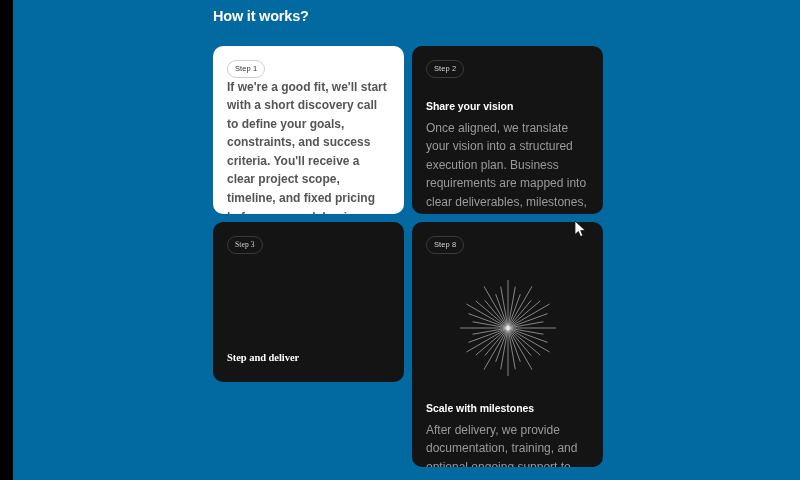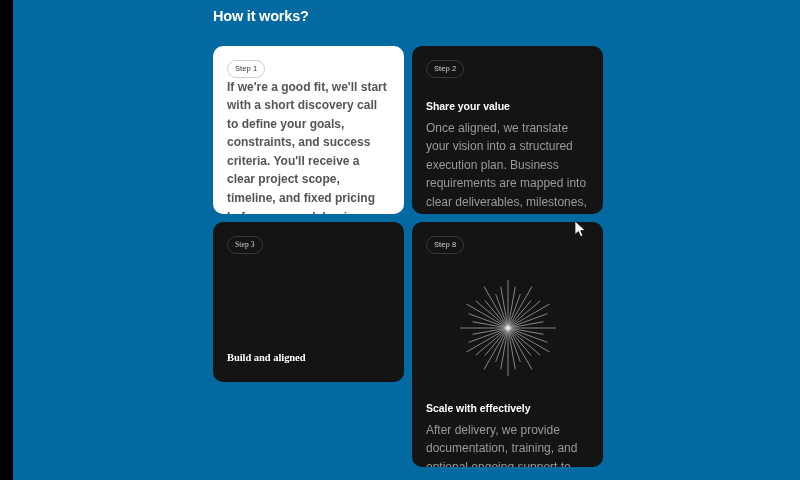--- a/index.html
+++ b/index.html
@@ -138,29 +138,29 @@
     <div class="card light card-1">
       <span class="step-badge">Step 1</span>
       <div class="card-body">
         <p class="card-text"><span>If we're a good fit, we'll start with a short discovery call to define your goals, constraints, and success criteria. You'll receive a clear project scope, timeline, and fixed pricing before any work begins. </span><a class="card-link" href="#">Plans &amp; Pricing ↓</a></p>
       </div>
     </div>
 
     <div class="card dark card-2">
       <span class="step-badge">Step 2</span>
       <div class="card-body">
-        <div class="card-title">Share your value</div>
+        <div class="card-title">Share your vision</div>
         <p class="card-text">Once aligned, we translate your vision into a structured execution plan. Business requirements are mapped into clear deliverables, milestones, and technical decisions so implementation begins with full clarity.</p>
       </div>
     </div>
 
     <div class="card dark card-3">
       <span class="step-badge">Step 3</span>
       <div class="card-body">
-        <div class="card-title">Build and aligned</div>
+        <div class="card-title">Step and deliver</div>
       </div>
     </div>
 
     <div class="card dark card-4">
       <span class="step-badge">Step 8</span>
       <div class="burst-wrap">
         <svg id="burst" width="120" height="120" viewBox="-60 -60 120 120" aria-hidden="true">
             <line x1="2.00" y1="0.00" x2="48.00" y2="0.00" stroke="#e8e8e8" stroke-width="0.6" opacity="0.9"></line>
             <line x1="1.97" y1="0.35" x2="35.45" y2="6.25" stroke="#e8e8e8" stroke-width="0.6" opacity="0.9"></line>
             <line x1="1.88" y1="0.68" x2="39.47" y2="14.36" stroke="#e8e8e8" stroke-width="0.6" opacity="0.9"></line>
@@ -194,21 +194,21 @@
             <line x1="1.00" y1="-1.73" x2="24.00" y2="-41.57" stroke="#e8e8e8" stroke-width="0.6" opacity="0.9"></line>
             <line x1="1.29" y1="-1.53" x2="23.14" y2="-27.58" stroke="#e8e8e8" stroke-width="0.6" opacity="0.9"></line>
             <line x1="1.53" y1="-1.29" x2="32.17" y2="-27.00" stroke="#e8e8e8" stroke-width="0.6" opacity="0.9"></line>
             <line x1="1.73" y1="-1.00" x2="41.57" y2="-24.00" stroke="#e8e8e8" stroke-width="0.6" opacity="0.9"></line>
             <line x1="1.88" y1="-0.68" x2="39.47" y2="-14.36" stroke="#e8e8e8" stroke-width="0.6" opacity="0.9"></line>
             <line x1="1.97" y1="-0.35" x2="35.45" y2="-6.25" stroke="#e8e8e8" stroke-width="0.6" opacity="0.9"></line>
             <circle cx="0" cy="0" r="2.2" fill="#e8e8e8"></circle>
           </svg>
       </div>
       <div class="card-body">
-        <div class="card-title">Scale with effectively</div>
+        <div class="card-title">Scale with milestones</div>
         <p class="card-text">After delivery, we provide documentation, training, and optional ongoing support to help your team fully adopt and expand the system. Our goal is long term value and sustained growth</p>
       </div>
     </div>
 
   </div>
 
   <svg class="cursor" viewBox="0 0 12 17">
     <polygon points="0,0 0,13.5 3.4,10.4 5.6,15.6 7.8,14.6 5.7,9.6 10.2,9.4" fill="#ffffff" stroke="#000000" stroke-width="0.7"></polygon>
   </svg>
 

